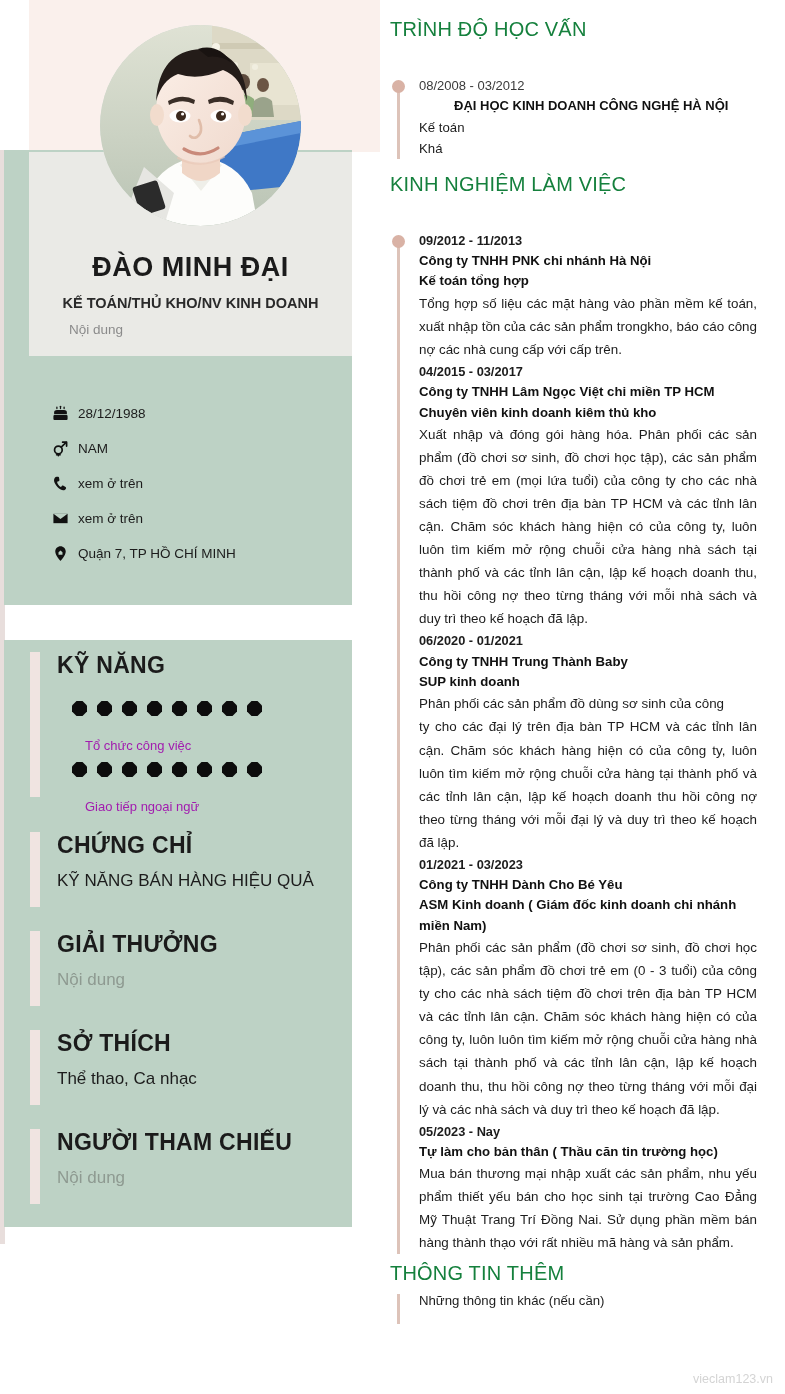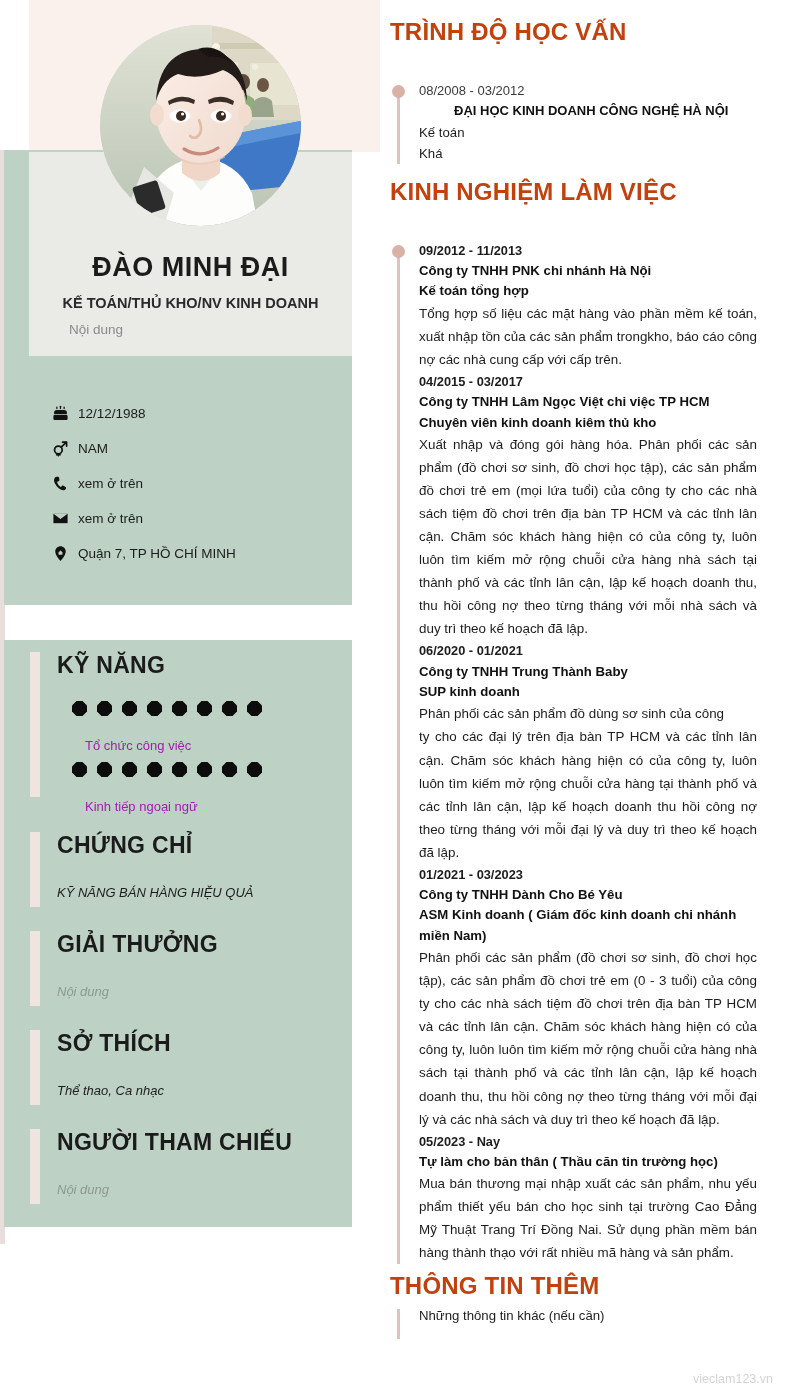--- a/index.html
+++ b/index.html
@@ -122,24 +122,23 @@
     width: 10px; height: 100%;
     background: #f0e4e1;
   }
   .sec-inner { padding-left: 27px; }
   .sec-title {
     font-size: 23px; font-weight: bold;
     color: #1b1b1b;
     letter-spacing: 0.3px;
   }
   .sec-body {
-    font-size: 13px;
+    font-size: 17px;
     color: #1c1c1c;
-    margin-top: 26px;
-    font-style: italic;
+    margin-top: 12px;
   }
   .sec-body.muted { color: #8e9a91; }
 
   
   .dots {
     display: flex;
     gap: 10px;
     margin-top: 22px;
     padding-left: 15px;
   }
@@ -153,22 +152,22 @@
     margin-top: 22px; padding-left: 28px;
   }
 
   
   .right-col {
     position: relative;
     flex: 1 1 auto;
     padding: 18px 28px 0 10px;
   }
   .r-head {
-    font-size: 24px; font-weight: bold;
-    color: #c2410c;
+    font-size: 20px; font-weight: normal;
+    color: #15803d;
     letter-spacing: 0.2px;
     margin-bottom: 5px;
   }
   .r-head.mt { margin-top: 14px; }
 
   .tl {
     position: relative;
     padding-left: 29px;
     margin-top: 34px;
   }
@@ -320,21 +319,21 @@
       <div class="crow">
         <span class="cicon">
           <svg width="17" height="17" viewBox="0 0 24 24" fill="#111">
             <rect x="6" y="2" width="1.8" height="4" rx="0.9"></rect>
             <rect x="11.1" y="1" width="1.8" height="5" rx="0.9"></rect>
             <rect x="16.2" y="2" width="1.8" height="4" rx="0.9"></rect>
             <path d="M3 10c0-2 2-3 4-3h10c2 0 4 1 4 3v3H3z"></path>
             <rect x="2" y="14" width="20" height="7" rx="1.4"></rect>
           </svg>
         </span>
-        <span class="ctext">12/12/1988</span>
+        <span class="ctext">28/12/1988</span>
       </div>
       <div class="crow">
         <span class="cicon">
           <svg width="17" height="17" viewBox="0 0 24 24" fill="none" stroke="#111" stroke-width="2.4">
             <circle cx="9" cy="14" r="5.4"></circle>
             <line x1="13" y1="10" x2="20" y2="3.4" stroke-linecap="round"></line>
             <polyline points="15,3 20.6,3 20.6,8.6" stroke-linecap="round" stroke-linejoin="round"></polyline>
             <line x1="9" y1="19.4" x2="9" y2="22" stroke-linecap="round"></line>
             <line x1="6.6" y1="20.8" x2="11.4" y2="20.8" stroke-linecap="round"></line>
           </svg>
@@ -389,21 +388,21 @@
         <div class="dots" style="margin-top:9px;">
           <span class="dot"></span>
           <span class="dot"></span>
           <span class="dot"></span>
           <span class="dot"></span>
           <span class="dot"></span>
           <span class="dot"></span>
           <span class="dot"></span>
           <span class="dot"></span>
         </div>
-        <div class="skill-label">Kinh tiếp ngoại ngữ</div>
+        <div class="skill-label">Giao tiếp ngoại ngữ</div>
       </div>
     </div>
 
     <div class="sec" style="top:832px; height:75px;">
       <div class="sec-bar"></div>
       <div class="sec-inner">
         <div class="sec-title">CHỨNG CHỈ</div>
         <div class="sec-body">KỸ NĂNG BÁN HÀNG HIỆU QUẢ</div>
       </div>
     </div>
@@ -451,21 +450,21 @@
 
       <div class="entry">
         <div class="e-date">09/2012 - 11/2013</div>
         <div class="e-org">Công ty TNHH PNK chi nhánh Hà Nội</div>
         <div class="e-pos">Kế toán tổng hợp</div>
         <div class="e-desc">Tổng hợp số liệu các mặt hàng vào phần mềm kế toán, xuất nhập tồn của các sản phẩm trongkho, báo cáo công nợ các nhà cung cấp với cấp trên.</div>
       </div>
 
       <div class="entry">
         <div class="e-date">04/2015 - 03/2017</div>
-        <div class="e-org">Công ty TNHH Lâm Ngọc Việt chi việc TP HCM</div>
+        <div class="e-org">Công ty TNHH Lâm Ngọc Việt chi miền TP HCM</div>
         <div class="e-pos">Chuyên viên kinh doanh kiêm thủ kho</div>
         <div class="e-desc">Xuất nhập và đóng gói hàng hóa. Phân phối các sản phẩm (đồ chơi sơ sinh, đồ chơi học tập), các sản phẩm đồ chơi trẻ em (mọi lứa tuổi) của công ty cho các nhà sách tiệm đồ chơi trên địa bàn TP HCM và các tỉnh lân cận. Chăm sóc khách hàng hiện có của công ty, luôn luôn tìm kiếm mở rộng chuỗi cửa hàng nhà sách tại thành phố và các tỉnh lân cận, lập kế hoạch doanh thu, thu hồi công nợ theo từng tháng với mỗi nhà sách và duy trì theo kế hoạch đã lập.</div>
       </div>
 
       <div class="entry">
         <div class="e-date">06/2020 - 01/2021</div>
         <div class="e-org">Công ty TNHH Trung Thành Baby</div>
         <div class="e-pos">SUP kinh doanh</div>
         <div class="e-desc left">Phân phối các sản phẩm đồ dùng sơ sinh của công</div>
         <div class="e-desc">ty cho các đại lý trên địa bàn TP HCM và các tỉnh lân cận. Chăm sóc khách hàng hiện có của công ty, luôn luôn tìm kiếm mở rộng chuỗi cửa hàng tại thành phố và các tỉnh lân cận, lập kế hoạch doanh thu hồi công nợ theo từng tháng với mỗi đại lý và duy trì theo kế hoạch đã lập.</div>

